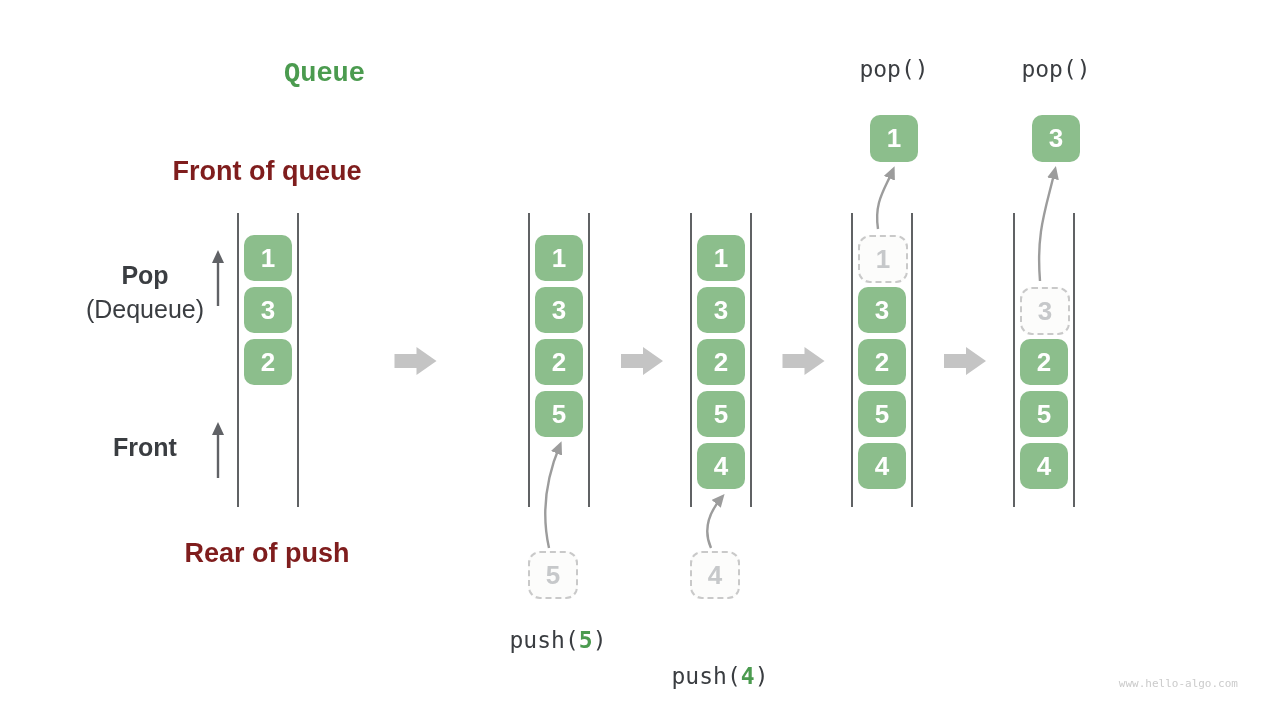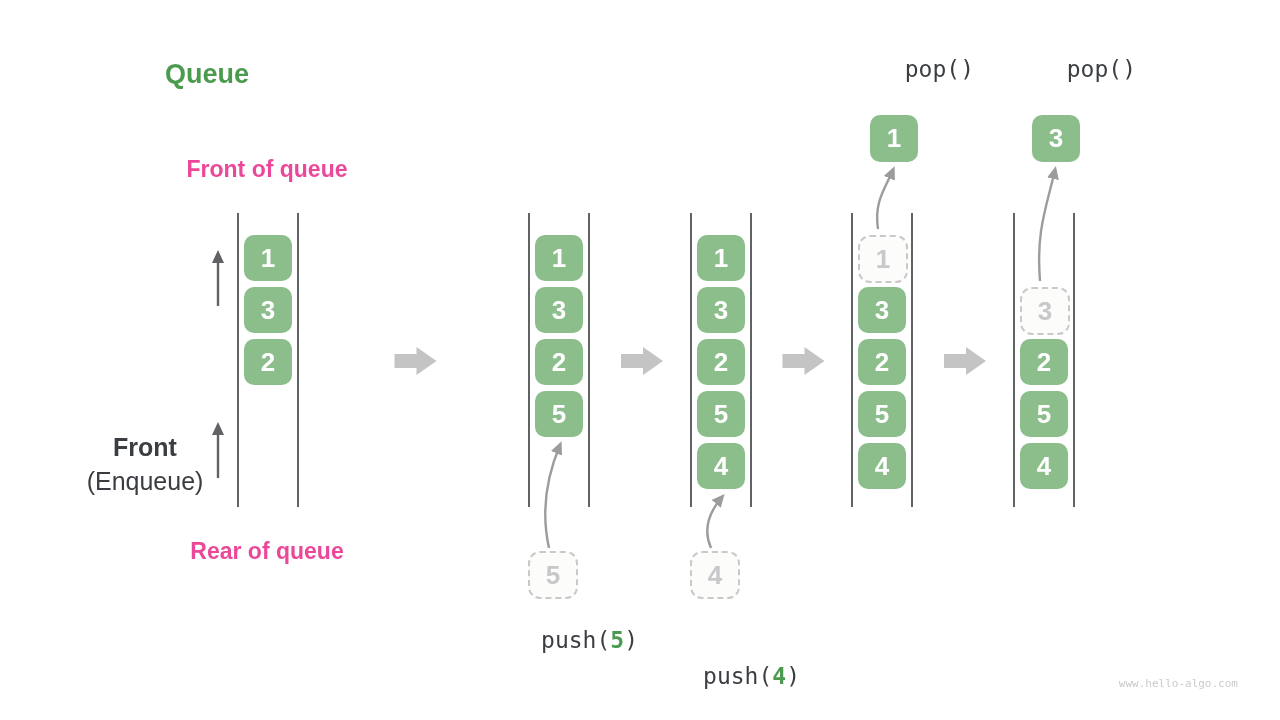--- a/index.html
+++ b/index.html
@@ -2,24 +2,24 @@
 <html><head>
 <meta charset="utf-8">
 <style>
   html,body{margin:0;padding:0;background:#fff;}
   .canvas{
     position:relative;width:1280px;height:720px;background:#ffffff;
     font-family:"Liberation Sans",sans-serif;overflow:hidden;
   }
   .abs{position:absolute;}
   .title{
-    width:200px;text-align:left;font-size:27px;font-weight:700;color:#4B9B4F;
+    width:200px;text-align:right;font-size:27px;font-weight:700;color:#4B9B4F;font-family:Liberation Mono, monospace;
   }
   .side-label{
-    width:220px;text-align:center;font-size:23px;font-weight:700;color:#ec4899;
+    width:220px;text-align:center;font-size:27px;font-weight:700;color:#7f1d1d;
   }
   .op-label{
     width:200px;text-align:center;color:#3A3D41;line-height:34px;font-size:25px;
   }
   .op-label .op-name{font-weight:700;}
   .op-label .op-sub{font-weight:400;}
   .wall{position:absolute;width:1.6px;background:#606264;}
   .cell{
     position:absolute;width:48px;height:46px;border-radius:10px;
     background:#8CBE8C;color:#ffffff;font-size:26px;font-weight:700;
@@ -28,21 +28,21 @@
   .cell.ghost{
     background:#FCFCFB;border:2.4px dashed #C9C9C9;color:#C6C8CA;
     width:46px;height:44px;left-margin:0;border-radius:12px;
   }
   .pushed-ghost{
     position:absolute;width:46px;height:44px;border-radius:12px;
     background:#FCFCFB;border:2.4px dashed #C9C9C9;color:#C6C8CA;
     font-size:26px;font-weight:700;display:flex;align-items:center;justify-content:center;
   }
   .code-label{
-    position:absolute;width:160px;text-align:right;
+    position:absolute;width:160px;text-align:center;
     font-family:"DejaVu Sans Mono",monospace;font-size:23px;color:#3A3D41;
   }
   .code-label .arg{color:#4B9B4F;font-weight:700;}
   .arrow-layer{position:absolute;left:0;top:0;pointer-events:none;}
   .watermark{
     font-family:"DejaVu Sans Mono",monospace;font-size:11px;color:#CBCBCB;
   }
 </style>
 </head>
 <body>
@@ -67,27 +67,30 @@
       <polygon points="782.5,354 804.5,354 804.5,347 824.5,361 804.5,375 804.5,368 782.5,368" fill="#C4C4C4"></polygon>
       <path d="M878,229 C874,202.45 884,190.65 893,170" fill="none" stroke="#9C9C9C" stroke-width="2.4" marker-end="url(#ah-gray)"></path>
       <polygon points="944,354 966,354 966,347 986,361 966,375 966,368 944,368" fill="#C4C4C4"></polygon>
       <path d="M1040,281 C1036,231.05 1046,208.85 1055,170" fill="none" stroke="#9C9C9C" stroke-width="2.4" marker-end="url(#ah-gray)"></path>
     </svg>
 
   <div class="abs title" style="left:165px;top:59px;">Queue</div>
 
   <div class="abs side-label" style="left:157px;top:156px;">Front of queue</div>
 
+  <div class="abs op-label" style="left:45px;top:258px;">
+    <div class="op-name">Pop</div>
+    <div class="op-sub">(Dequeue)</div>
+  </div>
 
   <div class="abs op-label" style="left:45px;top:430px;">
     <div class="op-name">Front</div>
-    <div class="op-sub">(Enqueue)</div>
   </div>
 
-  <div class="abs side-label" style="left:157px;top:538px;">Rear of queue</div>
+  <div class="abs side-label" style="left:157px;top:538px;">Rear of push</div>
 
   <div id="states">
       <div class="wall" style="left: 237px; top: 213px; height: 294px;"></div>
       <div class="wall" style="left: 297px; top: 213px; height: 294px;"></div>
       <div class="cell" style="left: 244px; top: 235px;">1</div>
       <div class="cell" style="left: 244px; top: 287px;">3</div>
       <div class="cell" style="left: 244px; top: 339px;">2</div>
       <div class="wall" style="left: 528px; top: 213px; height: 294px;"></div>
       <div class="wall" style="left: 588px; top: 213px; height: 294px;"></div>
       <div class="cell" style="left: 535px; top: 235px;">1</div>

